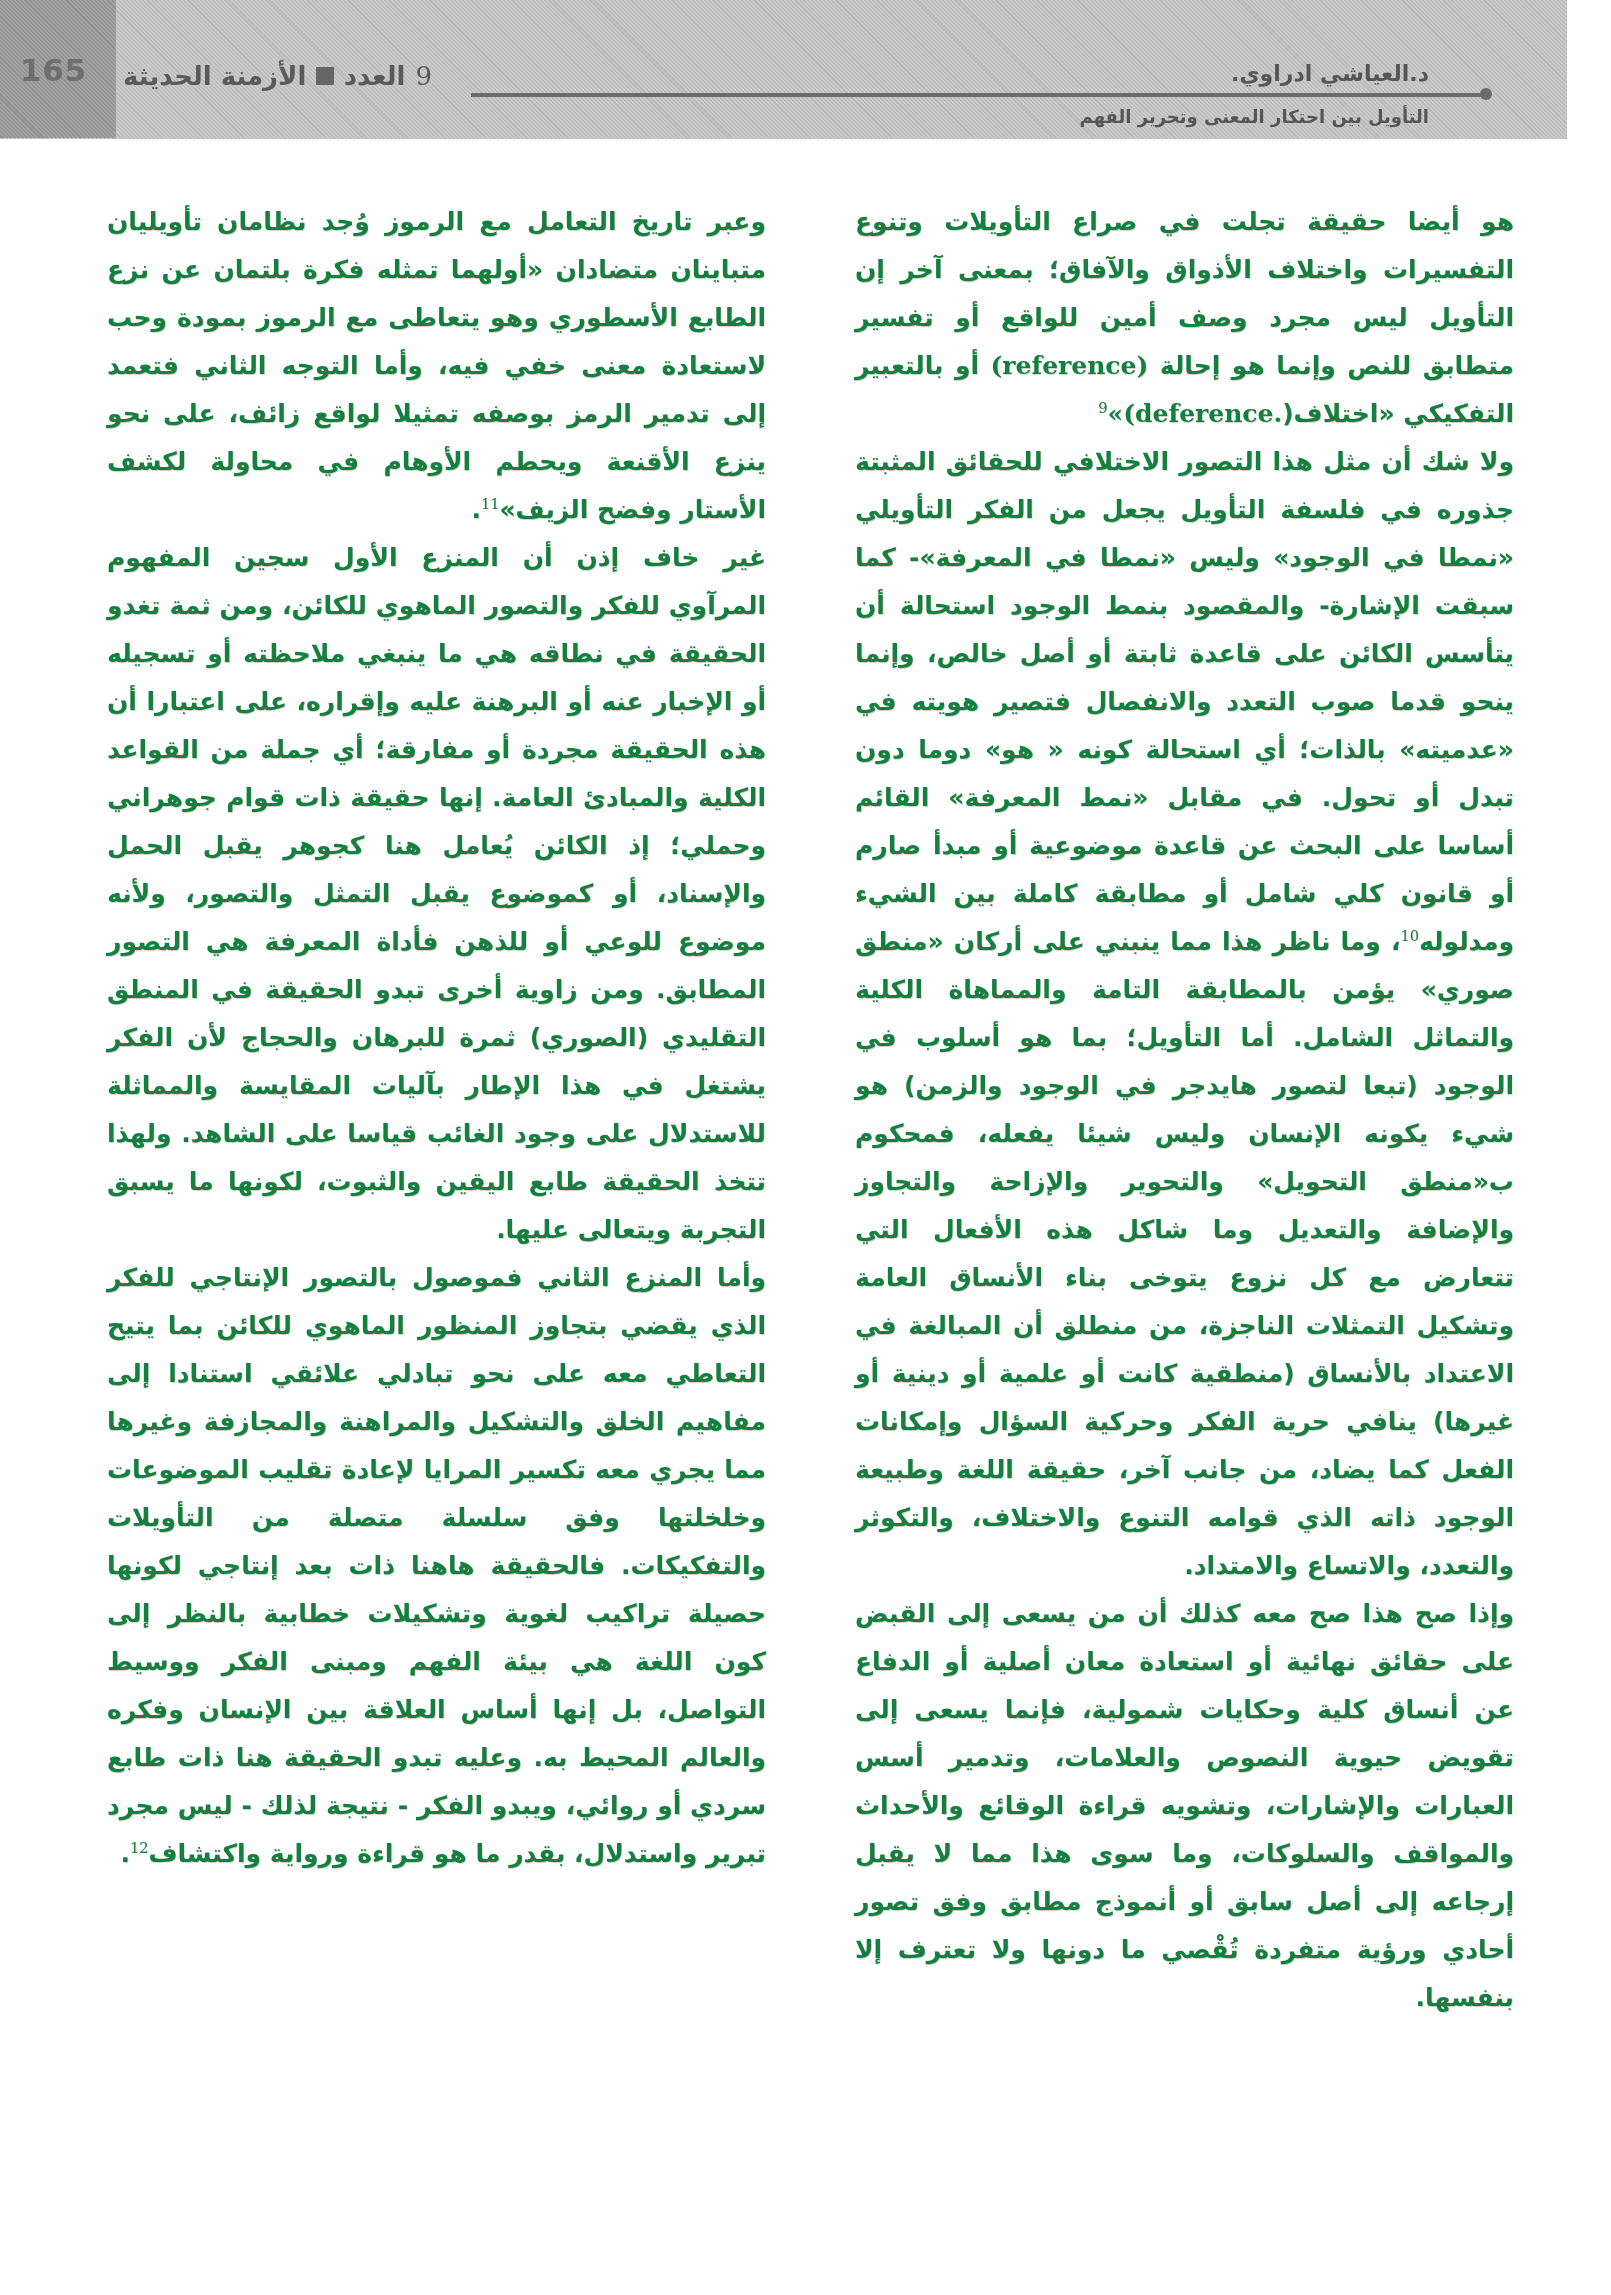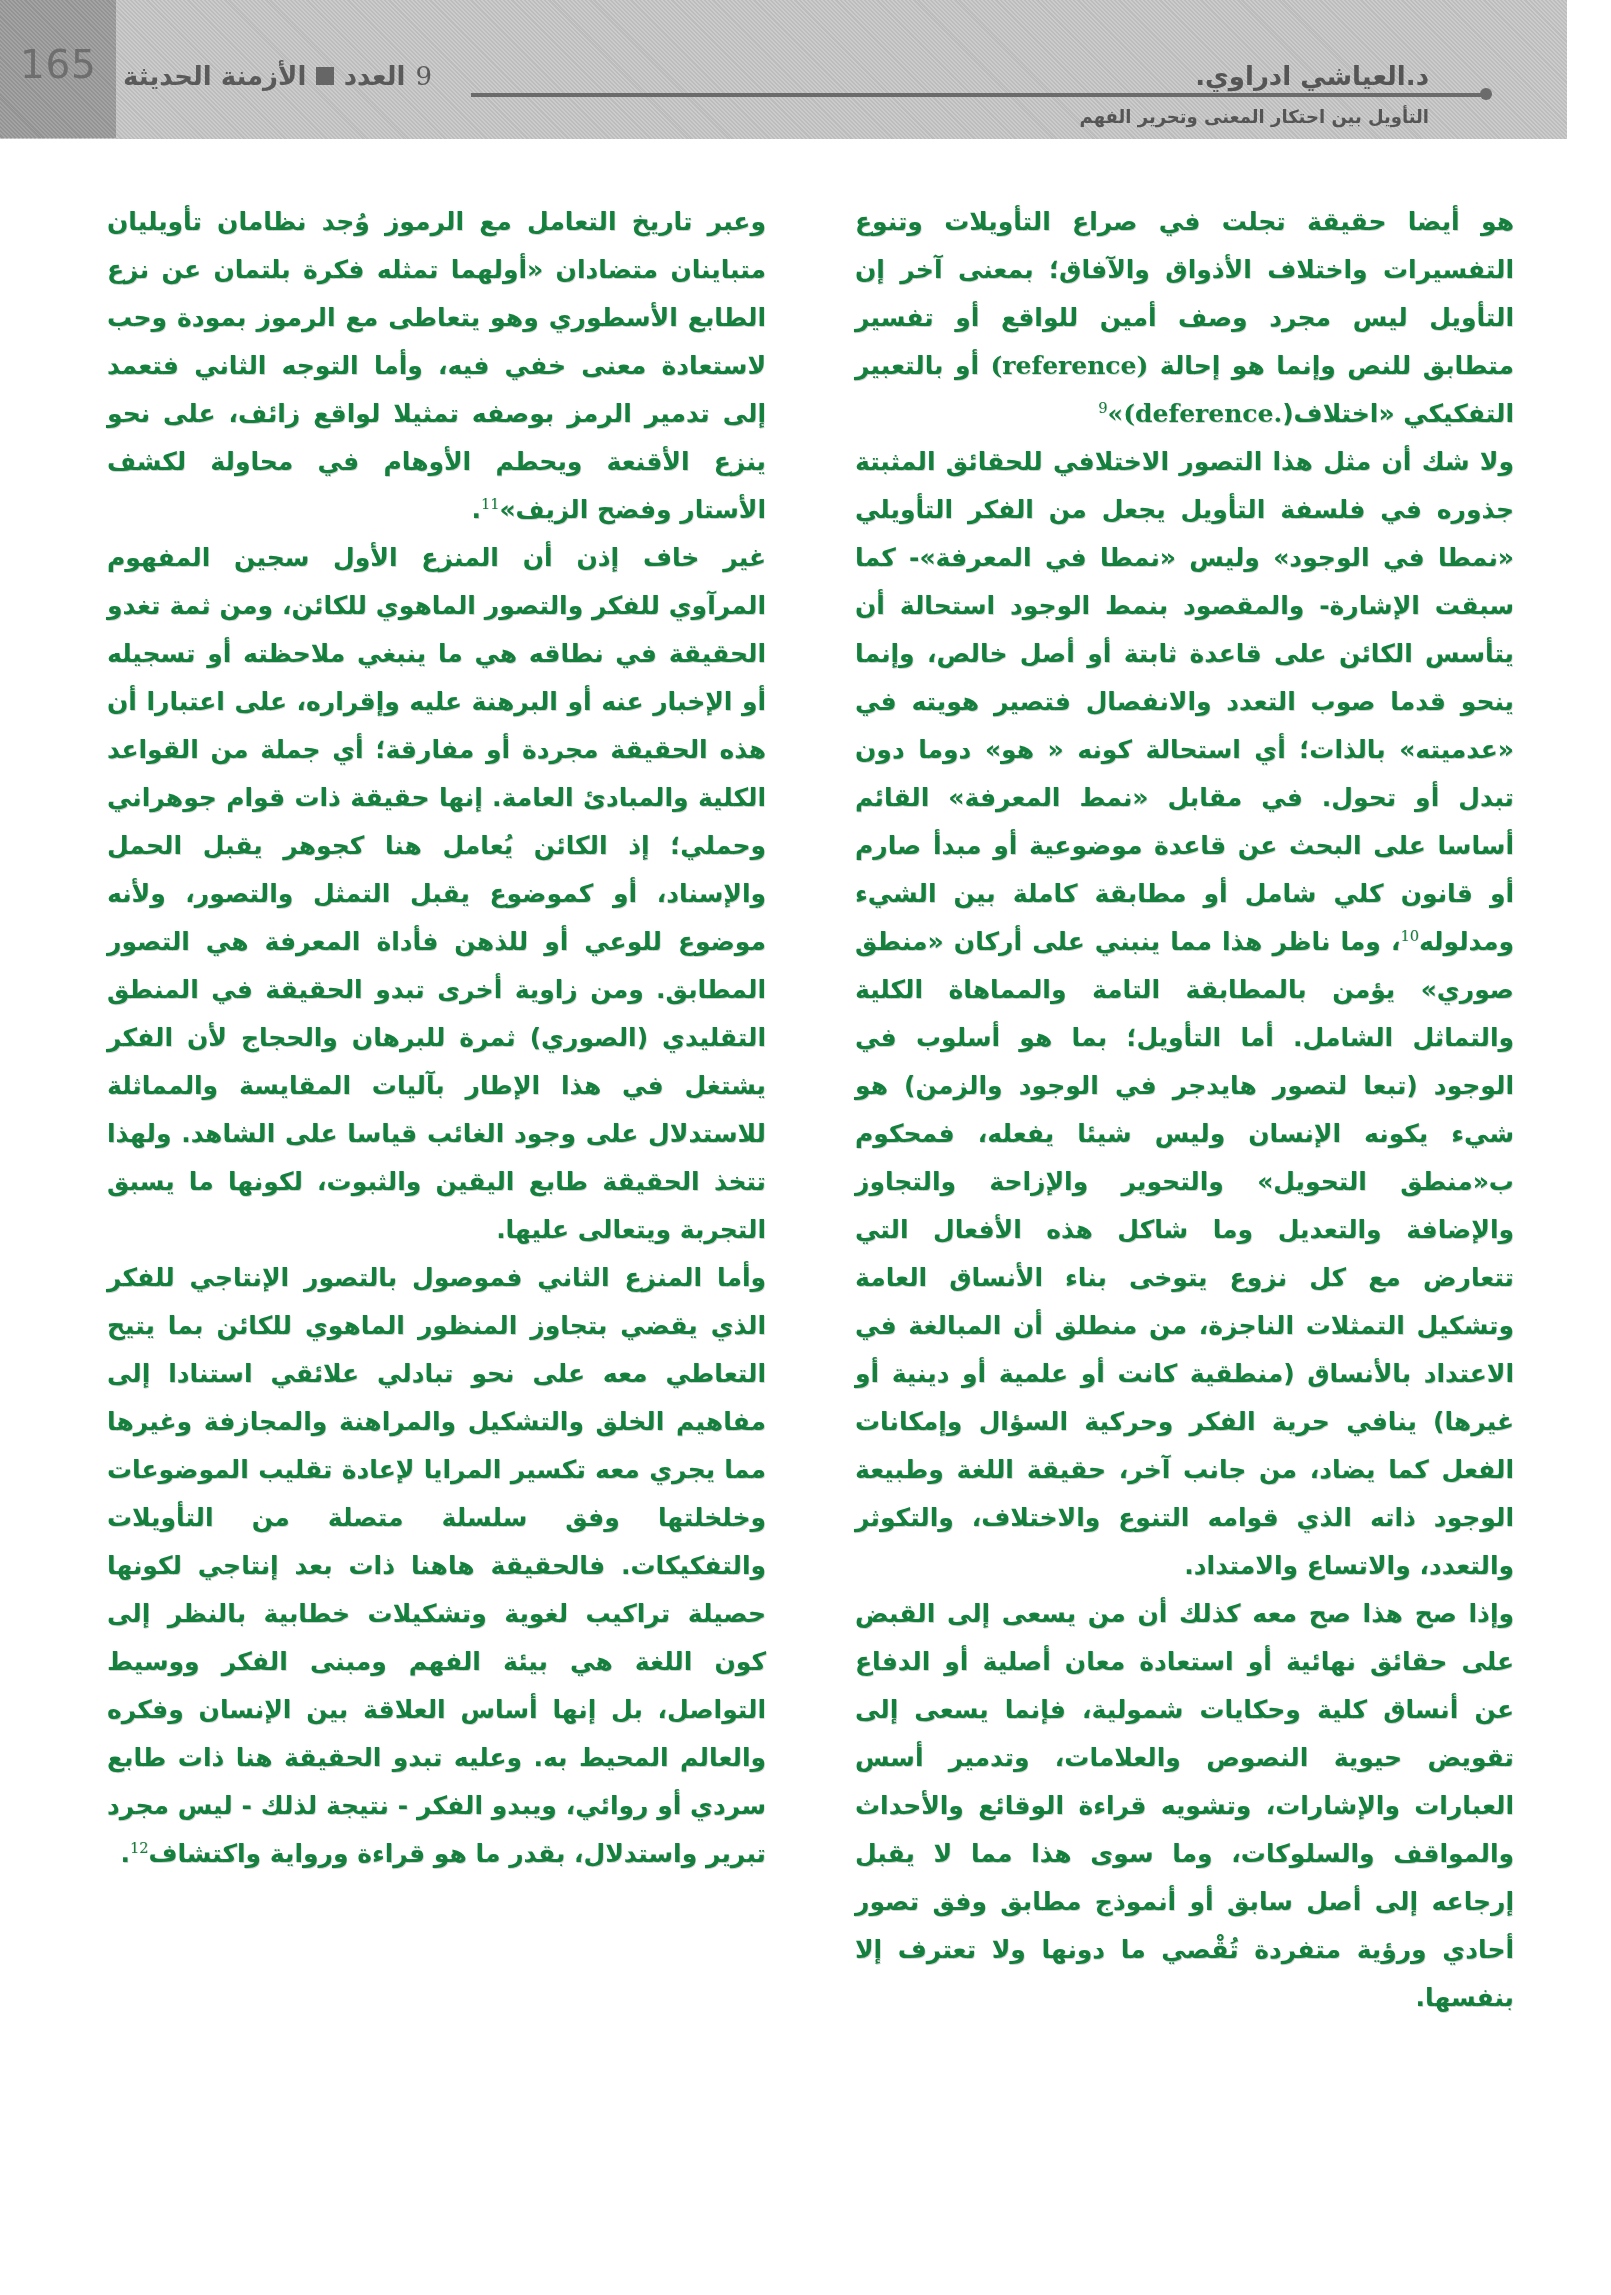--- a/index.html
+++ b/index.html
@@ -32,24 +32,24 @@
       top: 0;
       width: 116px;
       height: 138px;
       background: #9c9c9c;
       background-image:
         repeating-linear-gradient(45deg, rgba(255,255,255,0.08) 0 1.4px, rgba(0,0,0,0.06) 1.4px 2.9px);
     }
     .page-number {
       position: absolute;
       left: 20px;
-      top: 42px;
+      top: 52px;
       font-family: "DejaVu Sans", sans-serif;
-      font-size: 39px;
-      font-weight: 400;
+      font-size: 31px;
+      font-weight: 700;
       color: #6e6e6e;
       letter-spacing: 0.7px;
       direction: ltr;
     }
     .journal-label {
       position: absolute;
       left: 123px;
       top: 61px;
       direction: rtl;
       display: flex;
@@ -90,21 +90,21 @@
       border-radius: 50%;
       background: #6b6b6b;
     }
     .author-name {
       position: absolute;
       right: 138px;
       top: 61px;
       direction: rtl;
       font-family: "DejaVu Sans", sans-serif;
       font-weight: bold;
-      font-size: 26px;
+      font-size: 22px;
       color: #555555;
     }
     .article-title-running {
       position: absolute;
       right: 138px;
       top: 106px;
       direction: rtl;
       font-family: "DejaVu Sans", sans-serif;
       font-weight: bold;
       font-size: 18px;

